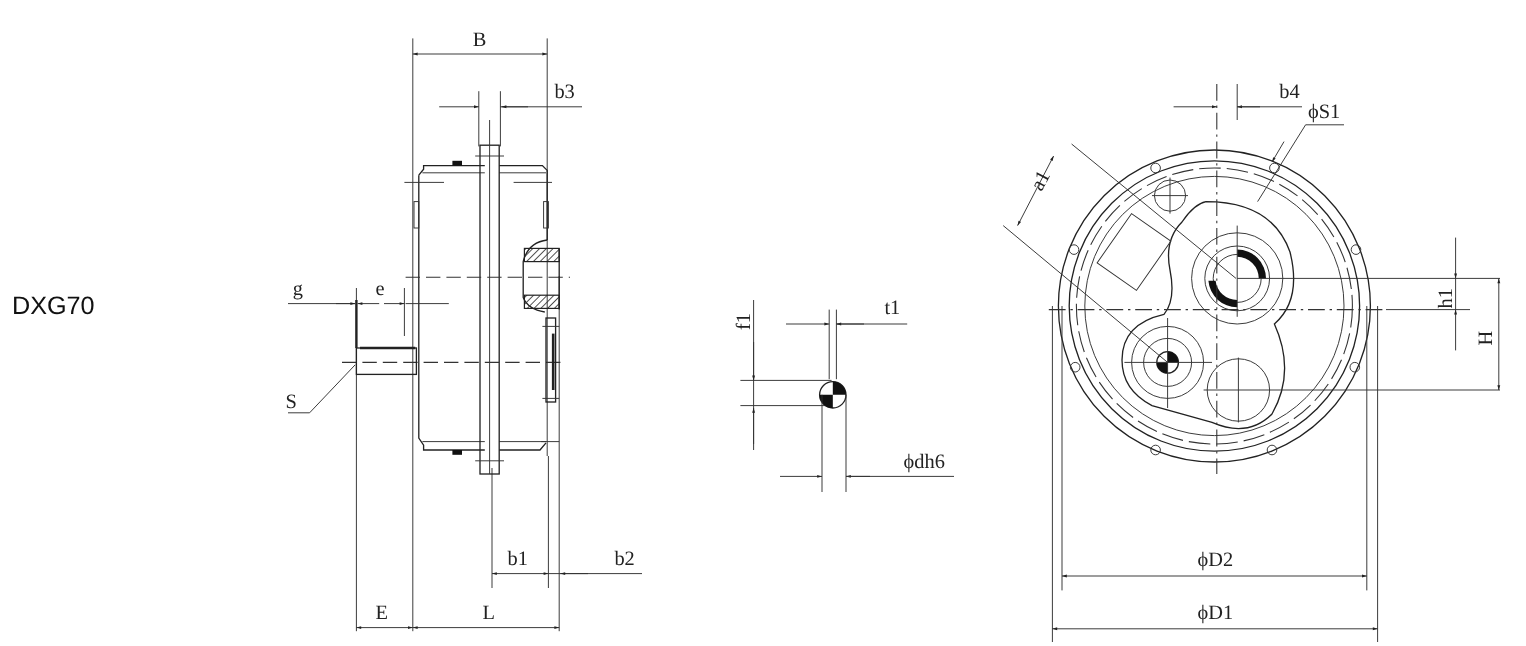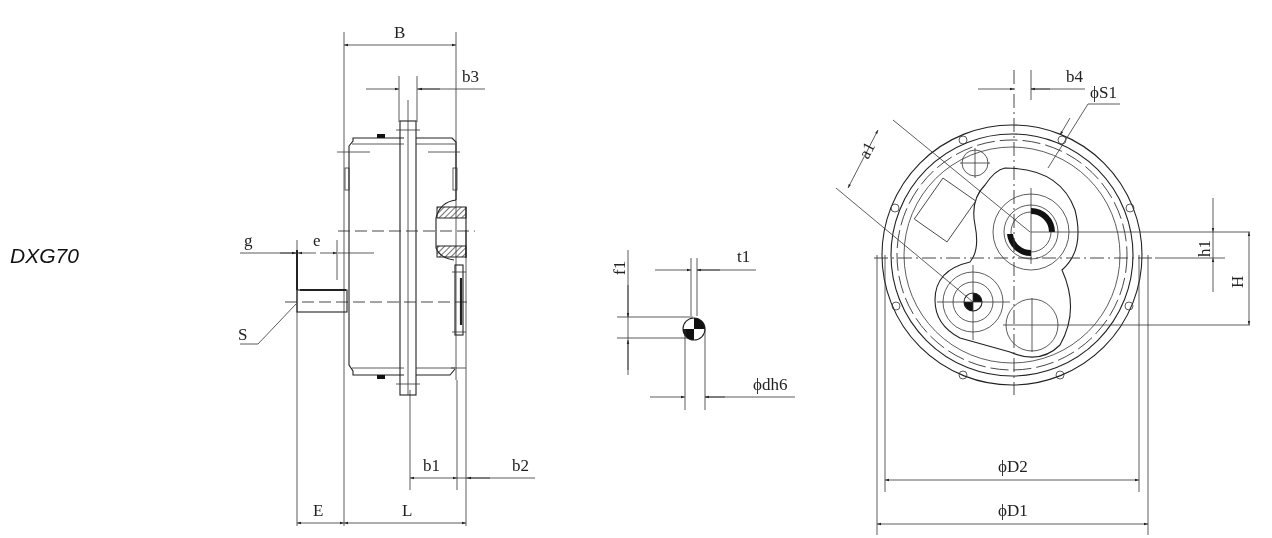--- a/index.html
+++ b/index.html
@@ -1,17 +1,17 @@
 <!DOCTYPE html>
 <html><head>
 <meta charset="utf-8">
 <style>
   html, body { margin:0; padding:0; background:#ffffff; }
   body { width:1272px; height:538px; position:relative; overflow:hidden; font-family:"Liberation Sans", sans-serif; }
-  .model-label { position:absolute; left:10px; top:244px; font-size:21px; color:#111; font-family:"Liberation Sans", sans-serif;font-style:italic; }
+  .model-label { position:absolute; left:10px; top:244px; font-size:21px; color:#111; font-family:"Liberation Sans", sans-serif; }
   svg.drawing { position:absolute; left:0; top:0; }
   .ln { stroke:#222; stroke-width:1.1; fill:none; }
   .thin { stroke:#333; stroke-width:0.8; fill:none; }
   .dash { stroke:#333; stroke-width:0.9; fill:none; stroke-dasharray:12 5; }
   .dashdot { stroke:#333; stroke-width:0.9; fill:none; stroke-dasharray:14 4 2 4; }
   .lbl { font-family:"Liberation Serif", serif; font-size:17px; fill:#222; }
   .blk { fill:#111; stroke:none; }
 </style>
 </head>
 <body>

